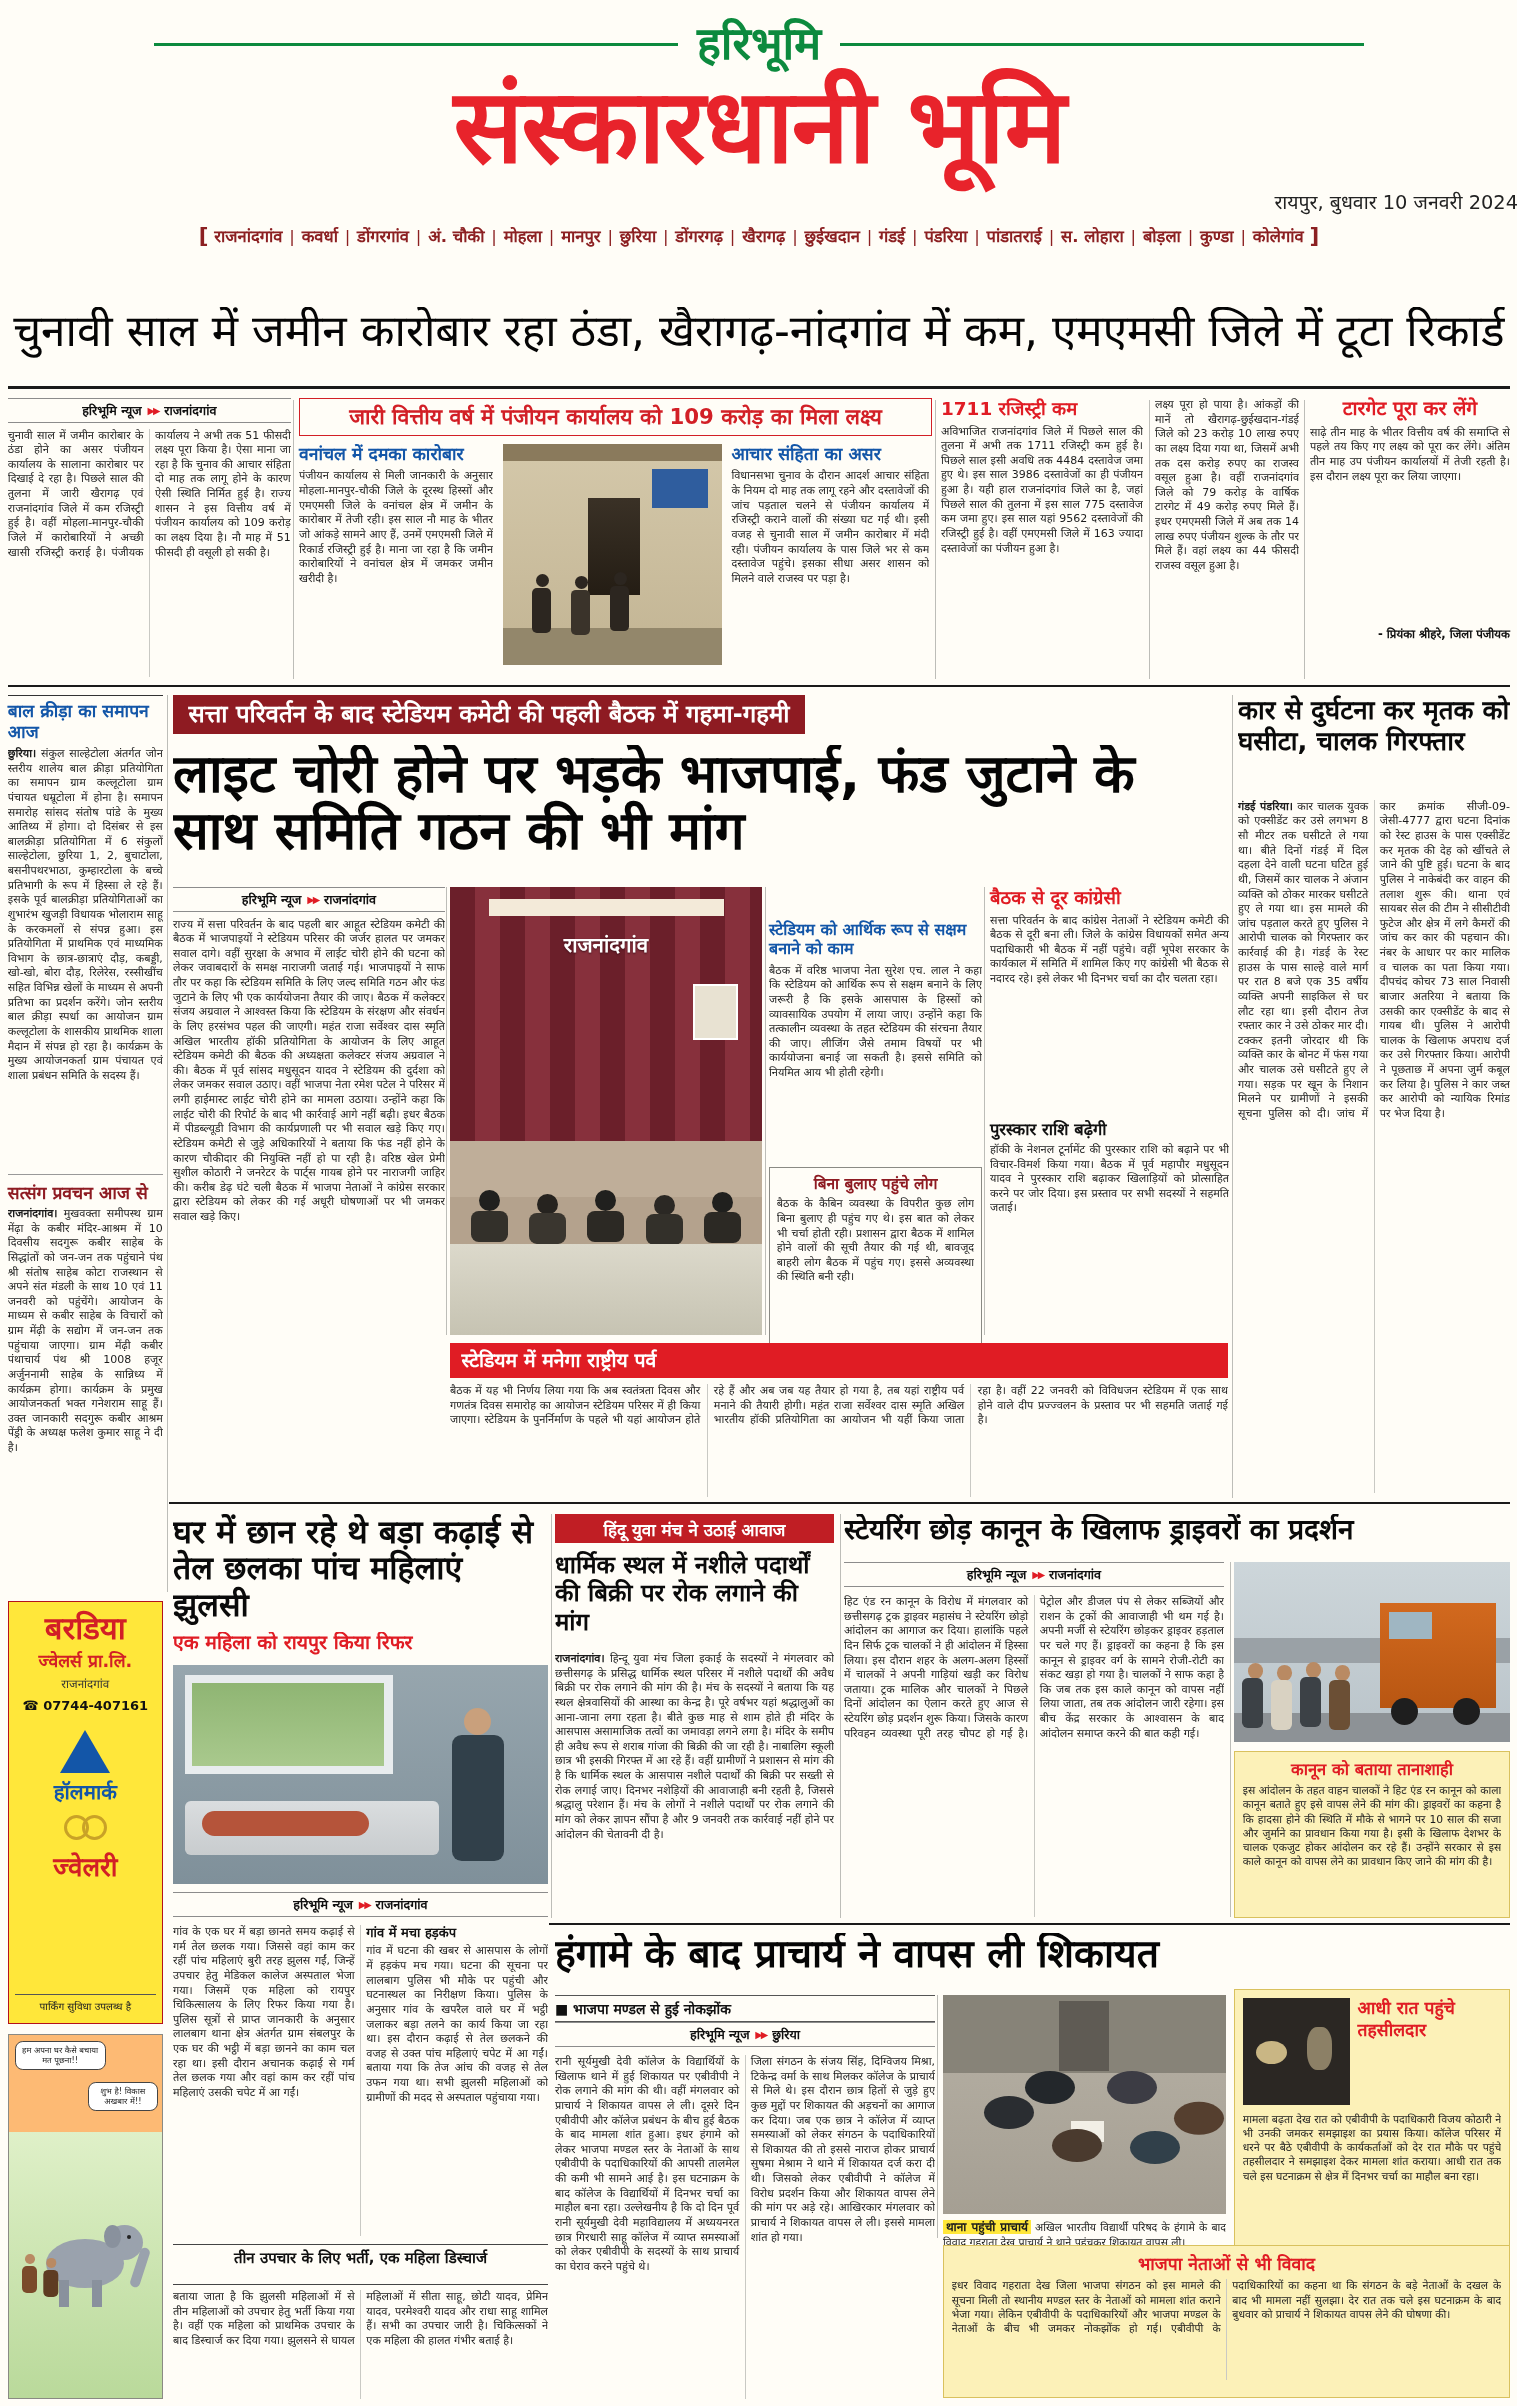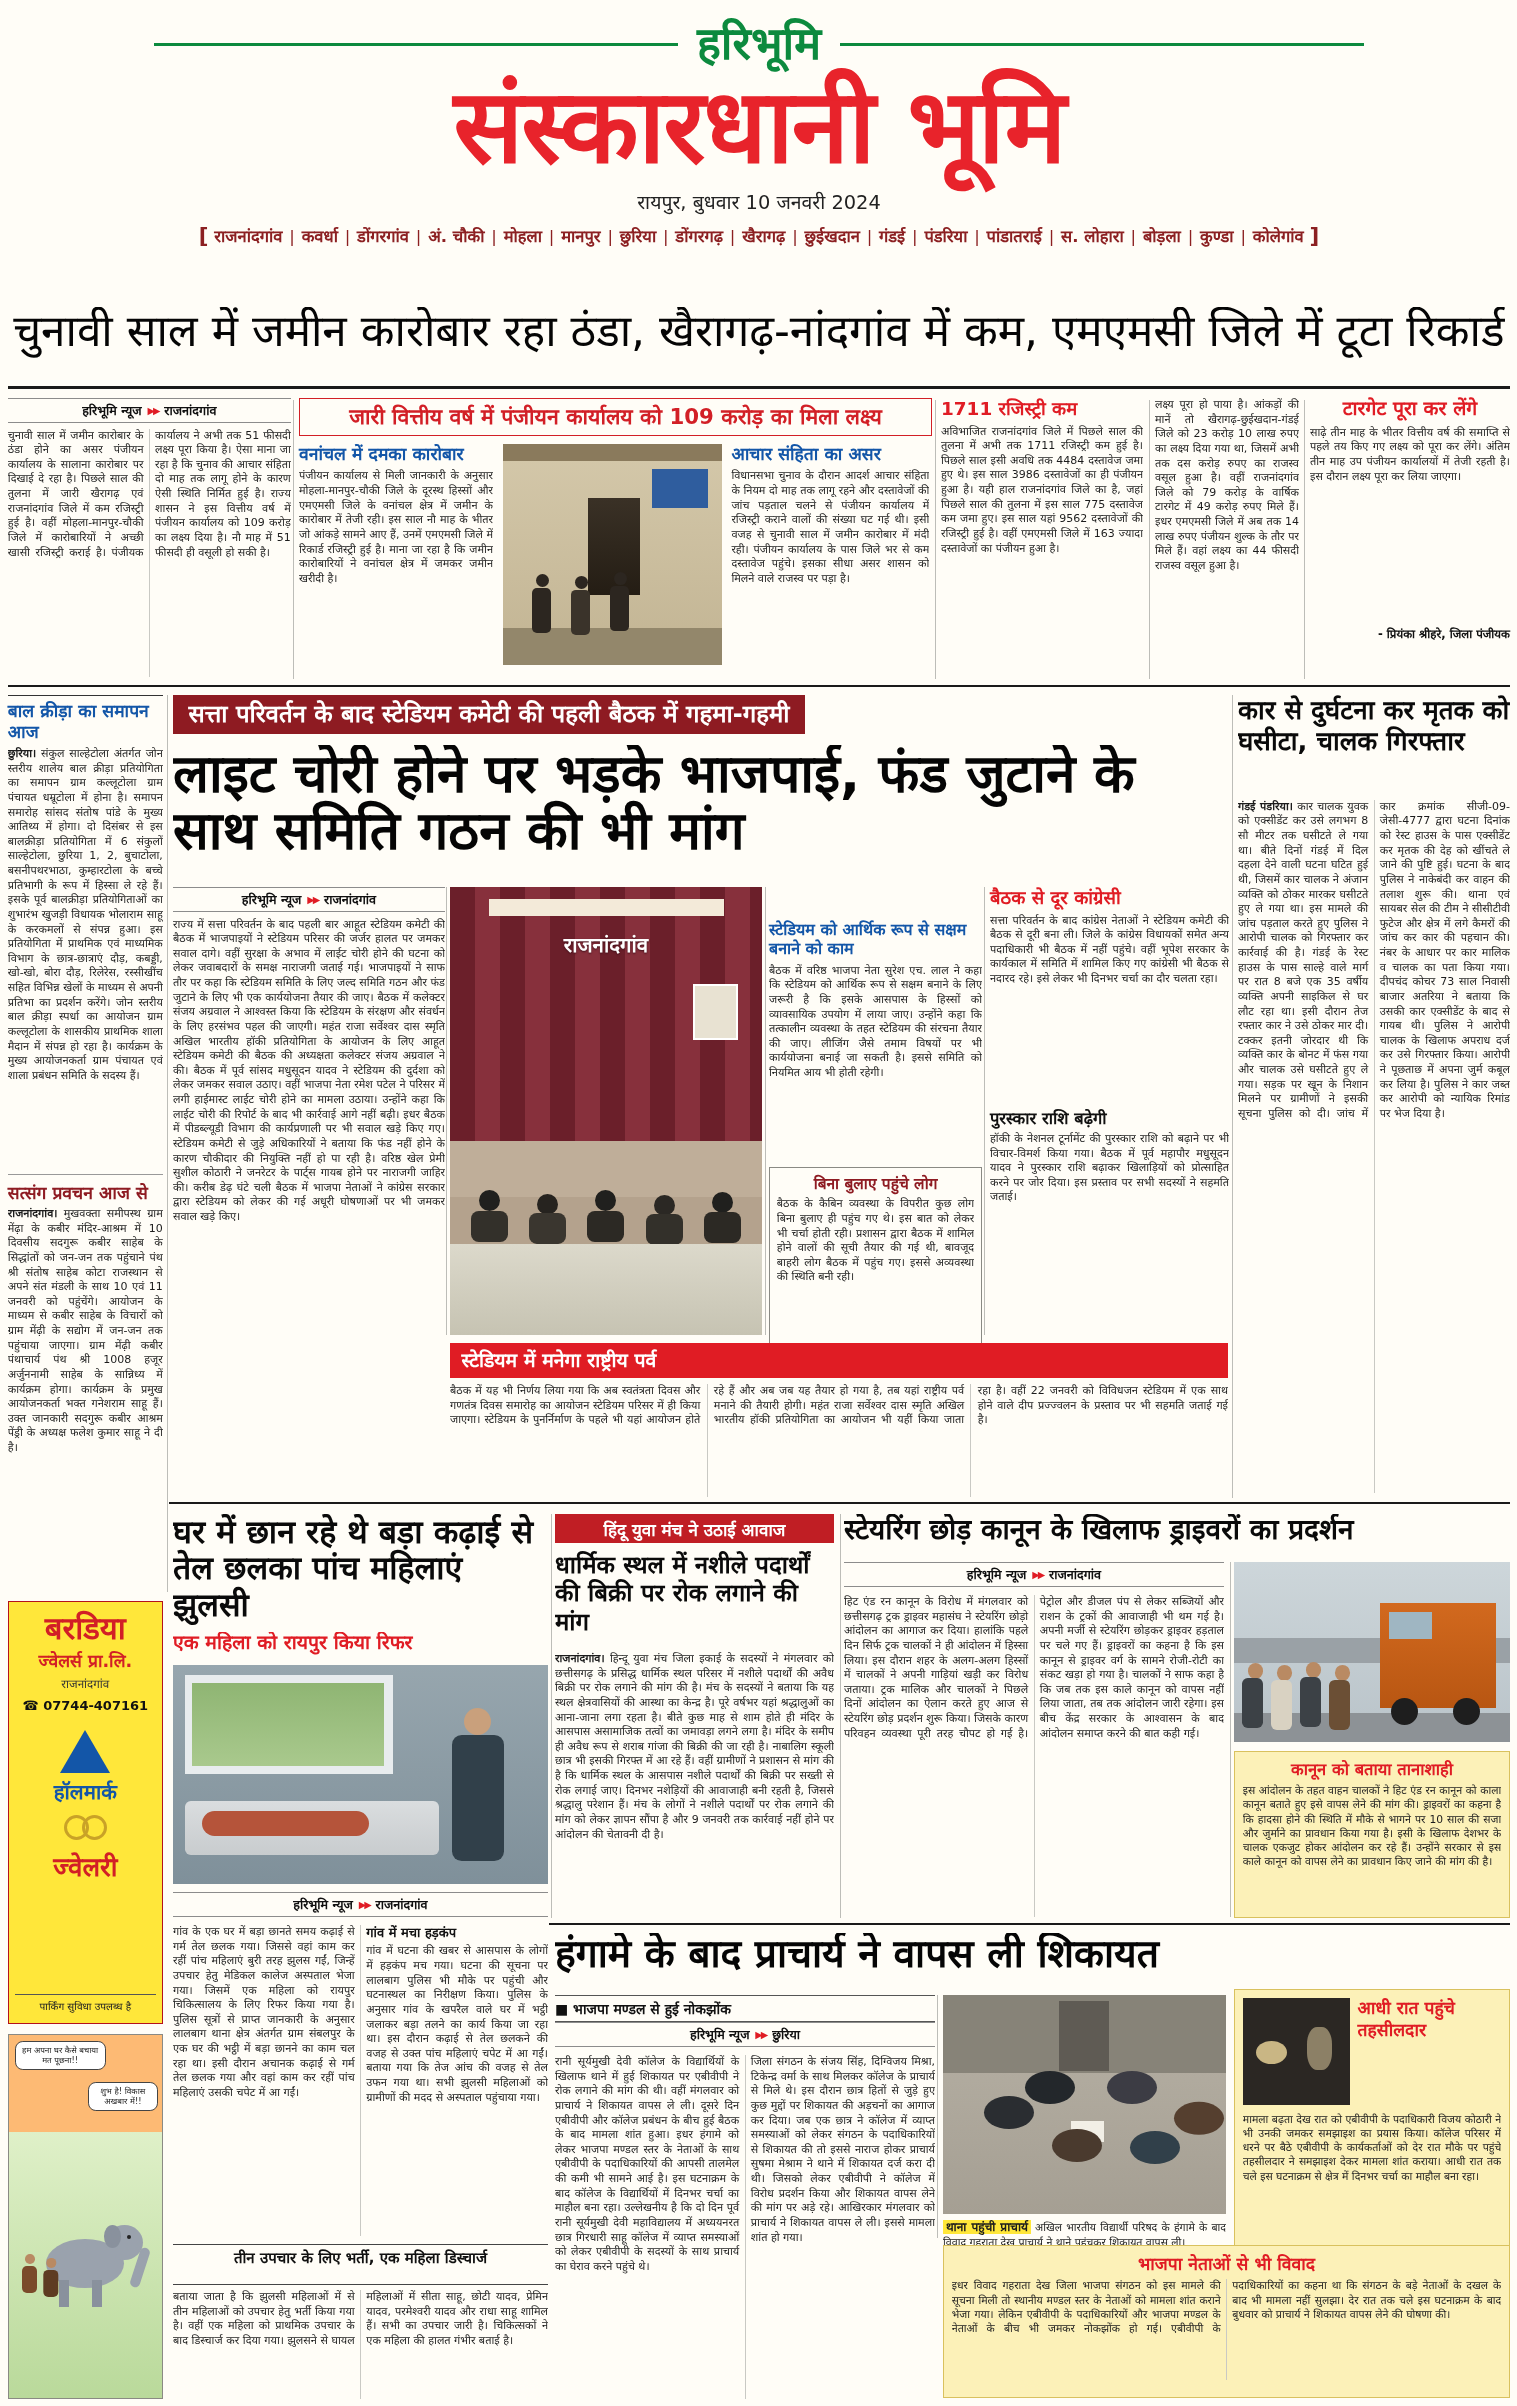--- a/index.html
+++ b/index.html
@@ -22,21 +22,21 @@
   .hline{position:absolute;background:#1a1a1a}
   .vline{position:absolute;background:#bdbdb8;width:1px}
   .photo{position:absolute;overflow:hidden;background:#9a9a94}
   .photo i.s{position:absolute;display:block}
   .ybox{background:#fcf1b8;border:1px solid #d9c15e;padding:7.8px}
   
   #logo-row{display:flex;align-items:center;justify-content:center;gap:19.4px;padding-top:19.4px}
   .grule{height:2.9px;background:#0c8a3e;flex:1;max-width:524px}
   #logo{font-size:45px;font-weight:800;color:#0c8a3e;line-height:1.1;white-space:nowrap}
   #edition-title{font-size:103px;font-weight:800;color:#e8232b;line-height:1.12;text-align:center;letter-spacing:-1.9px}
-  #dateline{font-size:19.4px;color:#222;text-align:center;margin-top:3.9px}
+  #dateline{font-size:19.4px;color:#222;text-align:right;margin-top:3.9px}
   #navrow{display:flex;justify-content:center;align-items:center;gap:5.8px;margin-top:7.8px}
   .bracket{color:#8c2022;font-weight:800;font-size:21.3px}
   #nav-list{list-style:none;display:inline-flex;flex-wrap:nowrap}
   #nav-list li{font-size:16.5px;font-weight:700;color:#8c2022;white-space:nowrap}
   #nav-list li + li::before{content:"|";margin:0 6.8px;color:#8c2022;font-weight:400}
   #lead-headline{font-size:44px;font-weight:400;color:#050505;line-height:1.1;text-align:center}
   .box-title{border:1.9px solid #d21f26;color:#d21f26;font-weight:800;font-size:21.3px;text-align:center;padding:5.8px 3.9px;line-height:1.15}
   .kicker{background:#8e1b22;color:#fff;font-weight:700;font-size:24px;padding:4.9px 15.5px;display:inline-block;line-height:1.2}
   .red-banner{background:#e01c24;color:#fff;font-weight:700;font-size:19.4px;padding:5.8px 11.6px;line-height:1.2}
   .attrib{font-weight:700;font-size:11.6px;text-align:right;margin-top:5.8px;color:#111}
@@ -186,21 +186,21 @@
     <div class="body-text clip" style="height:194px">बैठक में वरिष्ठ भाजपा नेता सुरेश एच. लाल ने कहा कि स्टेडियम को आर्थिक रूप से सक्षम बनाने के लिए जरूरी है कि इसके आसपास के हिस्सों को व्यावसायिक उपयोग में लाया जाए। उन्होंने कहा कि तत्कालीन व्यवस्था के तहत स्टेडियम की संरचना तैयार की जाए। लीजिंग जैसे तमाम विषयों पर भी कार्ययोजना बनाई जा सकती है। इससे समिति को नियमित आय भी होती रहेगी।</div>
     <div style="border:1px solid #8a8a84;padding:6.8px;margin-top:9.7px">
       <h3 class="h-maroon" style="font-size:15.5px;text-align:center">बिना बुलाए पहुंचे लोग</h3>
       <div class="body-text clip" style="height:146px">बैठक के कैबिन व्यवस्था के विपरीत कुछ लोग बिना बुलाए ही पहुंच गए थे। इस बात को लेकर भी चर्चा होती रही। प्रशासन द्वारा बैठक में शामिल होने वालों की सूची तैयार की गई थी, बावजूद बाहरी लोग बैठक में पहुंच गए। इससे अव्यवस्था की स्थिति बनी रही।</div>
     </div>
   </div>
 
   <div class="abs" style="left:990px;top:887px;width:239px;height:448px">
     <h3 class="h-red" style="font-size:18.4px">बैठक से दूर कांग्रेसी</h3>
     <div class="body-text clip" style="height:184px">सत्ता परिवर्तन के बाद कांग्रेस नेताओं ने स्टेडियम कमेटी की बैठक से दूरी बना ली। जिले के कांग्रेस विधायकों समेत अन्य पदाधिकारी भी बैठक में नहीं पहुंचे। वहीं भूपेश सरकार के कार्यकाल में समिति में शामिल किए गए कांग्रेसी भी बैठक से नदारद रहे। इसे लेकर भी दिनभर चर्चा का दौर चलता रहा।</div>
-    <h3 class="h-black" style="font-size:16.5px;margin-top:11px">पुरस्कार राशि बढ़ेगी</h3>
+    <h3 class="h-black" style="font-size:16.5px;margin-top:22px">पुरस्कार राशि बढ़ेगी</h3>
     <div class="body-text clip" style="height:175px">हॉकी के नेशनल टूर्नामेंट की पुरस्कार राशि को बढ़ाने पर भी विचार-विमर्श किया गया। बैठक में पूर्व महापौर मधुसूदन यादव ने पुरस्कार राशि बढ़ाकर खिलाड़ियों को प्रोत्साहित करने पर जोर दिया। इस प्रस्ताव पर सभी सदस्यों ने सहमति जताई।</div>
   </div>
 
   <div class="abs red-banner" style="left:450px;top:1343px;width:778px">स्टेडियम में मनेगा राष्ट्रीय पर्व</div>
   <div class="abs body-text cols3 clip" style="left:450px;top:1384px;width:778px;height:113px">बैठक में यह भी निर्णय लिया गया कि अब स्वतंत्रता दिवस और गणतंत्र दिवस समारोह का आयोजन स्टेडियम परिसर में ही किया जाएगा। स्टेडियम के पुनर्निर्माण के पहले भी यहां आयोजन होते रहे हैं और अब जब यह तैयार हो गया है, तब यहां राष्ट्रीय पर्व मनाने की तैयारी होगी। महंत राजा सर्वेश्वर दास स्मृति अखिल भारतीय हॉकी प्रतियोगिता का आयोजन भी यहीं किया जाता रहा है। वहीं 22 जनवरी को विविधजन स्टेडियम में एक साथ होने वाले दीप प्रज्ज्वलन के प्रस्ताव पर भी सहमति जताई गई है।</div>
 
   <div class="abs" style="left:1238px;top:695px;width:272px;height:803px">
     <h2 class="clip" style="font-size:26px;font-weight:800;line-height:1.2;color:#0a0a0a;height:97px">कार से दुर्घटना कर मृतक को घसीटा, चालक गिरफ्तार</h2>
     <div class="body-text cols2 clip" style="height:693px;margin-top:7.8px">
       <span class="lead-in">गंडई पंडरिया।</span>

